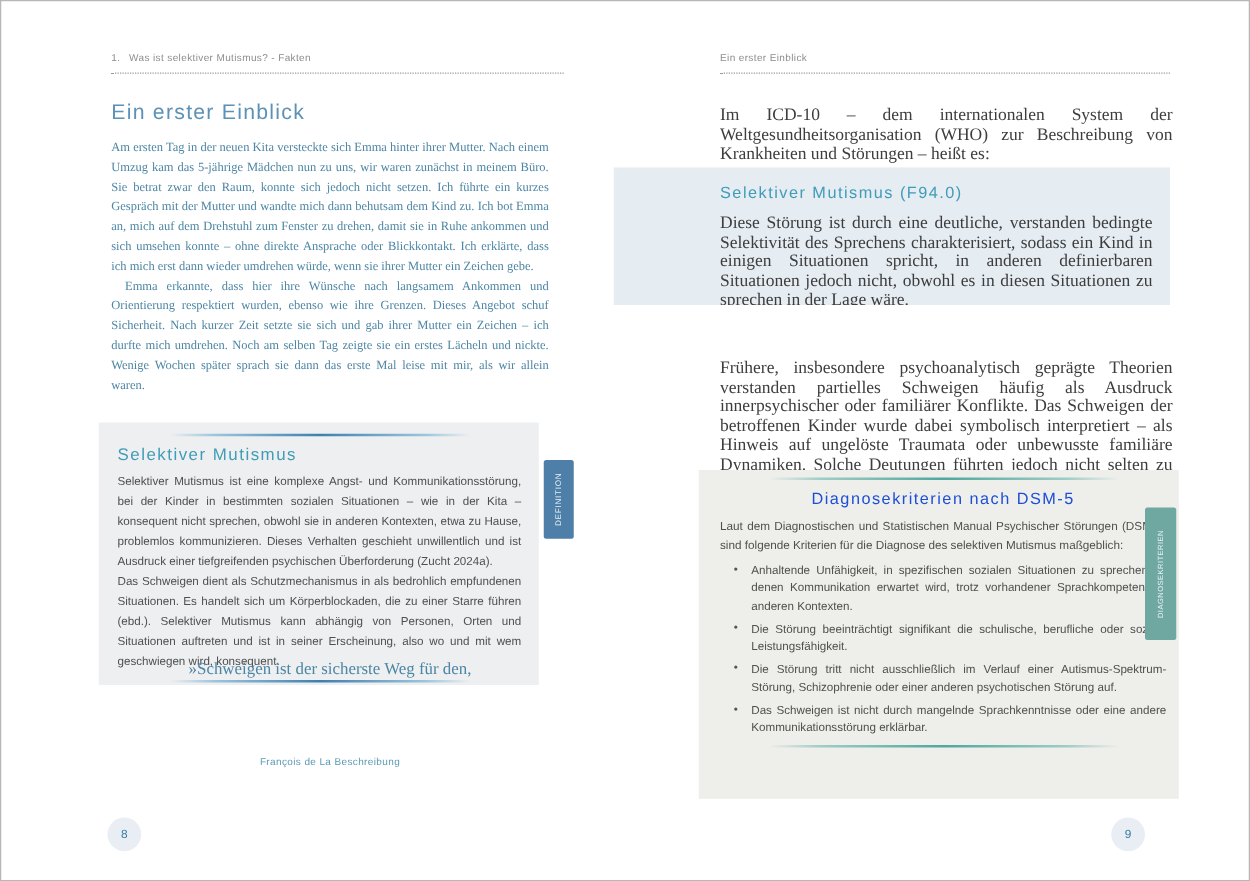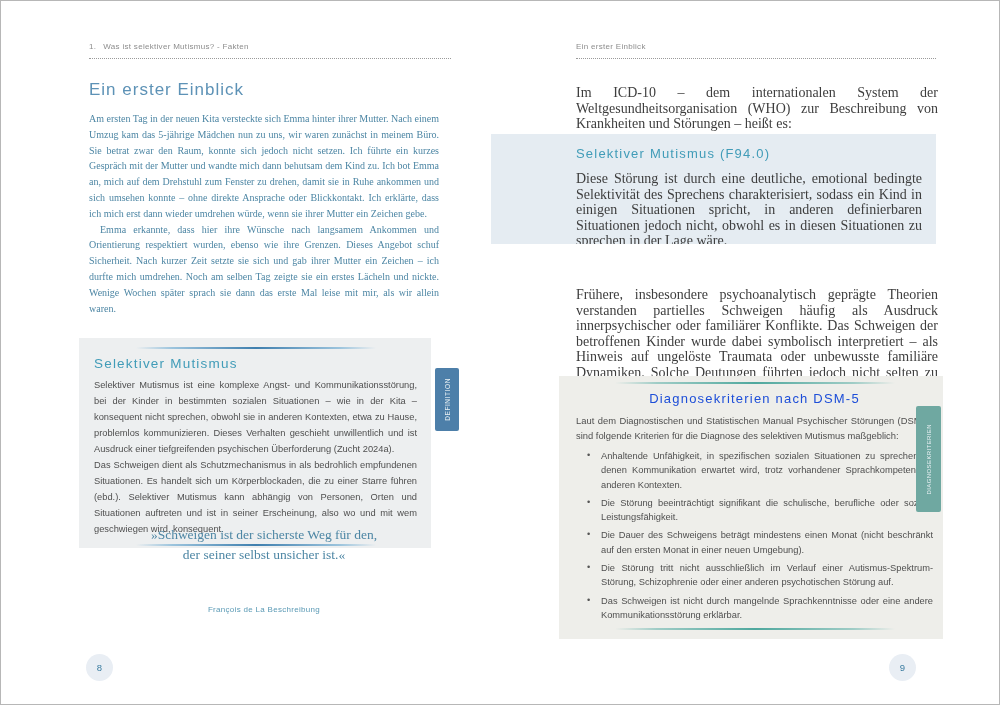--- a/index.html
+++ b/index.html
@@ -135,47 +135,45 @@
     <p class="box-text">Das Schweigen dient als Schutzmechanismus in als bedrohlich empfundenen Situationen. Es handelt sich um Körperblockaden, die zu einer Starre führen (ebd.). Selektiver Mutismus kann abhängig von Personen, Orten und Situationen auftreten und ist in seiner Erscheinung, also wo und mit wem geschwiegen wird, konsequent.</p>
     <div class="rule bottom"></div>
   </div>
 
   <div class="side-tab tab-definition">
     <span>DEFINITION</span>
   </div>
 
   <div class="quote">
     <div>»Schweigen ist der sicherste Weg für den,</div>
-    <div>der seiner selbst unsicher ist.«</div>
   </div>
   <div class="quote-attr">François de La Beschreibung</div>
 
   <div class="pagenum p8">8</div>
 
   <div class="runhead right">
     <span>Ein erster Einblick</span>
   </div>
 
   <p class="serif-text right-intro">Im ICD-10 – dem internationalen System der Weltgesundheitsorganisation (WHO) zur Beschreibung von Krankheiten und Störungen – heißt es:</p>
 
   <div class="icd-box">
     <h3 class="box-title">Selektiver Mutismus (F94.0)</h3>
-    <p class="serif-text">Diese Störung ist durch eine deutliche, emotional bedingte Selektivität des Sprechens charakterisiert, sodass ein Kind in einigen Situationen spricht, in anderen definierbaren Situationen jedoch nicht, obwohl es in diesen Situationen zu sprechen in der Lage wäre.</p>
+    <p class="serif-text">Diese Störung ist durch eine deutliche, verstanden bedingte Selektivität des Sprechens charakterisiert, sodass ein Kind in einigen Situationen spricht, in anderen definierbaren Situationen jedoch nicht, obwohl es in diesen Situationen zu sprechen in der Lage wäre.</p>
   </div>
 
   <p class="serif-text history">Frühere, insbesondere psychoanalytisch geprägte Theorien verstanden partielles Schweigen häufig als Ausdruck innerpsychischer oder familiärer Konflikte. Das Schweigen der betroffenen Kinder wurde dabei symbolisch interpretiert – als Hinweis auf ungelöste Traumata oder unbewusste familiäre Dynamiken. Solche Deutungen führten jedoch nicht selten zu Fehldiagnosen und trugen zur Stigmatisierung der Familien bei. Ein entscheidender Perspektivwechsel erfolgte mit der Aufnahme des selektiven Mutismus als eigenständige Diagnose in das DSM-5 (1994).</p>
 
   <div class="dsm-box">
     <div class="rule teal top"></div>
     <h3 class="box-title">Diagnosekriterien nach DSM-5</h3>
     <p class="box-text box-intro">Laut dem Diagnostischen und Statistischen Manual Psychischer Störungen (DSM-5) sind folgende Kriterien für die Diagnose des selektiven Mutismus maßgeblich:</p>
     <ul class="dsm-list">
       <li>Anhaltende Unfähigkeit, in spezifischen sozialen Situationen zu sprechen, in denen Kommunikation erwartet wird, trotz vorhandener Sprachkompetenz in anderen Kontexten.</li>
       <li>Die Störung beeinträchtigt signifikant die schulische, berufliche oder soziale Leistungsfähigkeit.</li>
-      <li>Die Dauer des Schweigens beträgt mindestens einen Monat (nicht beschränkt auf den ersten Monat in einer neuen Umgebung).</li>
       <li>Die Störung tritt nicht ausschließlich im Verlauf einer Autismus-Spektrum-Störung, Schizophrenie oder einer anderen psychotischen Störung auf.</li>
       <li>Das Schweigen ist nicht durch mangelnde Sprachkenntnisse oder eine andere Kommunikationsstörung erklärbar.</li>
     </ul>
     <div class="rule teal bottom"></div>
   </div>
 
   <div class="side-tab tab-criteria">
     <span>DIAGNOSEKRITERIEN</span>
   </div>
 

